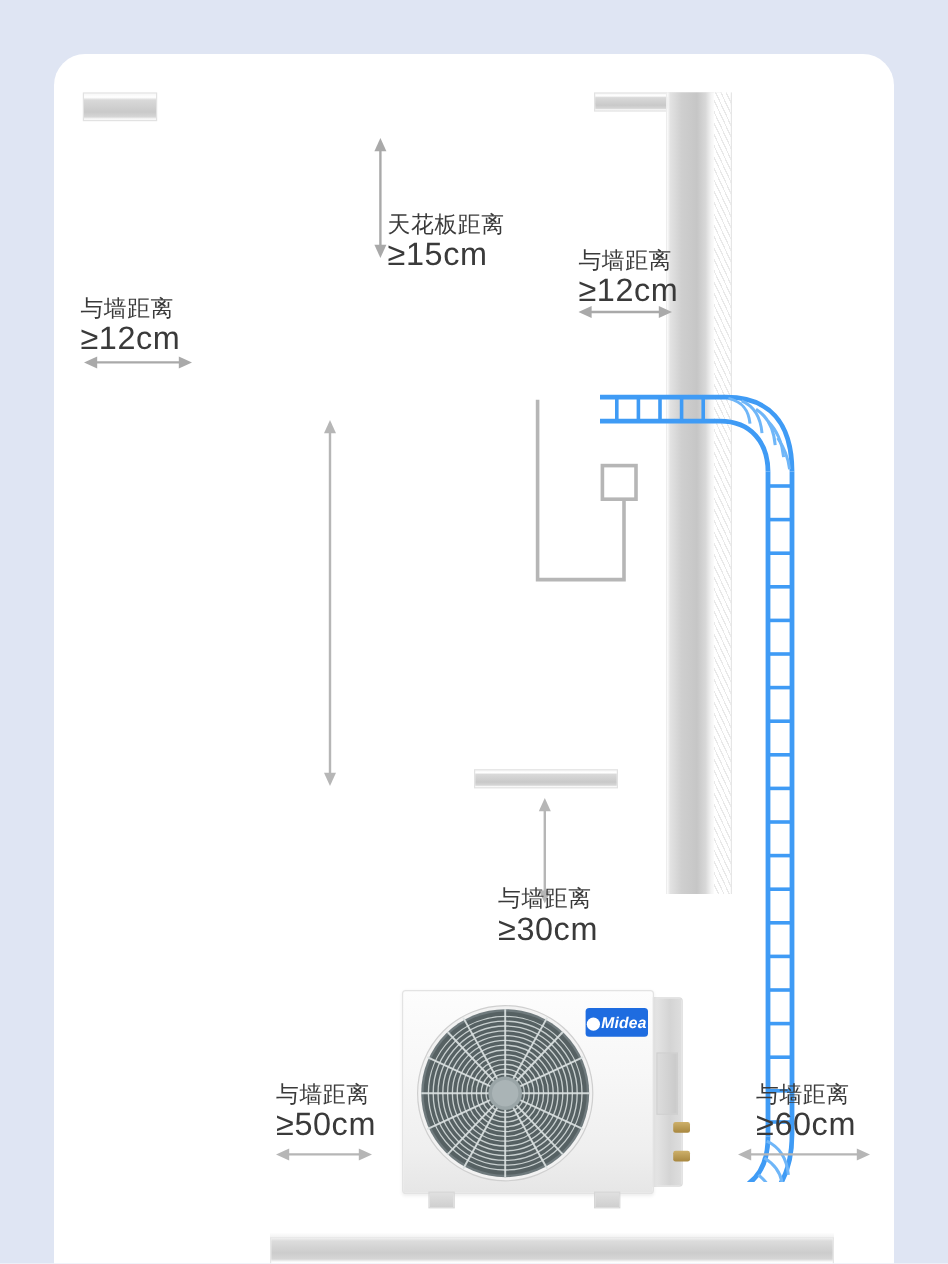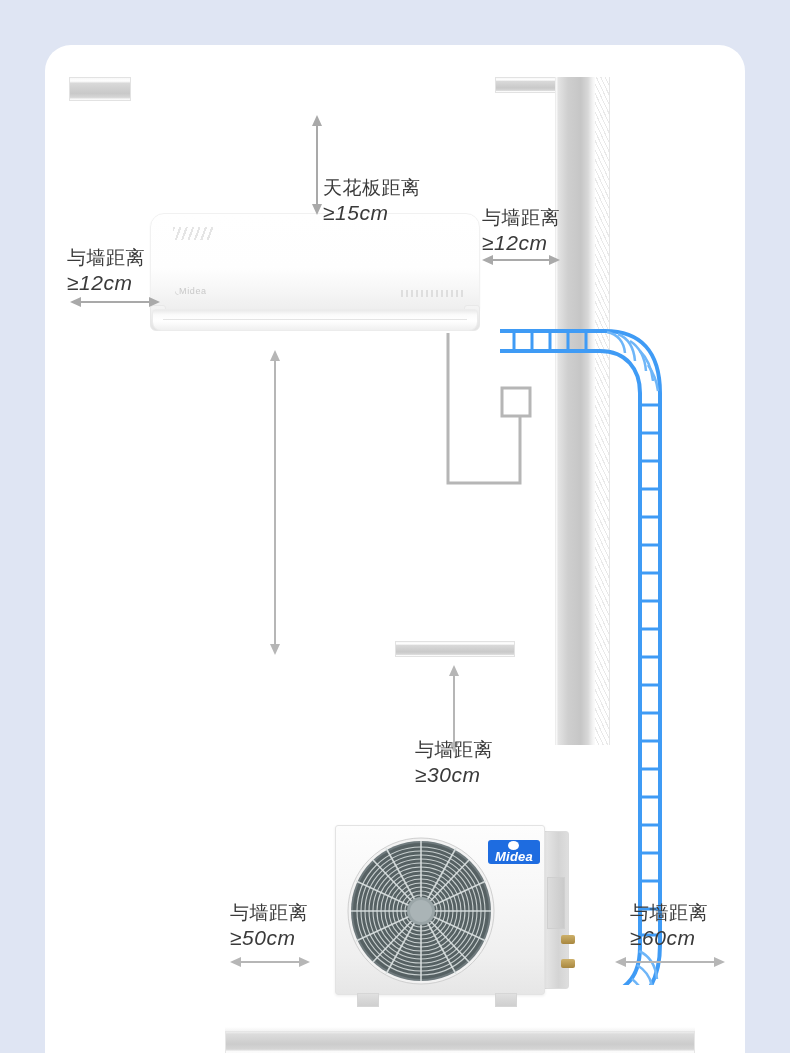--- a/index.html
+++ b/index.html
@@ -20,21 +20,21 @@
   
   .lbl{
     position:absolute;
     color:#3a3a3a;
     font-size:19px;
     line-height:25px;
     white-space:nowrap;
     letter-spacing:0.5px;
   }
   .lbl .l1{display:block;}
-  .lbl .l2{display:block;font-size:21px;font-style:italic;}
+  .lbl .l2{display:block;font-size:27px;}
 
   
   .arrow-v, .arrow-h{position:absolute;}
 
   
   .slab{
     position:absolute;
     background:linear-gradient(to bottom,#f7f7f7 0%,#ffffff 14%,#d9d9d9 24%,#c9c9c9 70%,#d6d6d6 88%,#fdfdfd 97%,#efefef 100%);
     border:1px solid #e2e2e2;
     box-sizing:border-box;
@@ -141,21 +141,21 @@
     background:linear-gradient(to right,#dcdcdc,#cacaca);
     border:1px solid #cfcfcf;box-sizing:border-box;
   }
   #od-grill{
     position:absolute;left:10px;top:10px;width:150px;height:150px;
   }
   #od-badge{
     position:absolute;left:152px;top:14px;width:52px;height:24px;
     background:#1e6ce0;border-radius:3px;
     display:flex;align-items:center;justify-content:center;
-    color:#fff;font-size:13px;font-style:italic;font-weight:bold;letter-spacing:.2px;flex-direction:column;
+    color:#fff;font-size:13px;font-style:italic;font-weight:bold;letter-spacing:.2px;
   }
   #od-badge .bdot{
     display:inline-block;width:11px;height:11px;border-radius:50%;
     background:#fff;margin-right:1px;position:relative;top:1px;
   }
   #od-footL,#od-footR{
     position:absolute;top:168px;width:22px;height:14px;
     background:linear-gradient(to bottom,#e0e0e0,#cfcfcf);
     border:1px solid #d6d6d6;box-sizing:border-box;
   }
@@ -178,30 +178,20 @@
     <div id="wall-col-cap"></div>
     <div class="slab" id="ceil-right"></div>
     <div id="wall-col"></div>
     <div id="wall-col-edge"></div>
 
     <div class="slab" id="plate-mid"></div>
 
     <div id="floor-top"></div>
     <div id="floor"></div>
 
-    <div id="indoor">
-      <div id="indoor-body">
-        <div id="indoor-mark"></div>
-        <div id="indoor-logo">◟Midea</div>
-        <div id="indoor-tag"></div>
-      </div>
-      <div id="indoor-capL"></div>
-      <div id="indoor-capR"></div>
-      <div id="indoor-louver"></div>
-    </div>
 
     <svg id="cord" width="130" height="180">
       <path d="M8,0 L8,150 L80,150 L80,80" fill="none" stroke="#b6b6b6" stroke-width="3"></path>
       <rect x="62" y="55" width="28" height="28" fill="#ffffff" stroke="#b6b6b6" stroke-width="3"></rect>
     </svg>
 
     <svg id="pipe" width="230" height="700">
       <defs>
         <g id="rung"></g>
       </defs>

